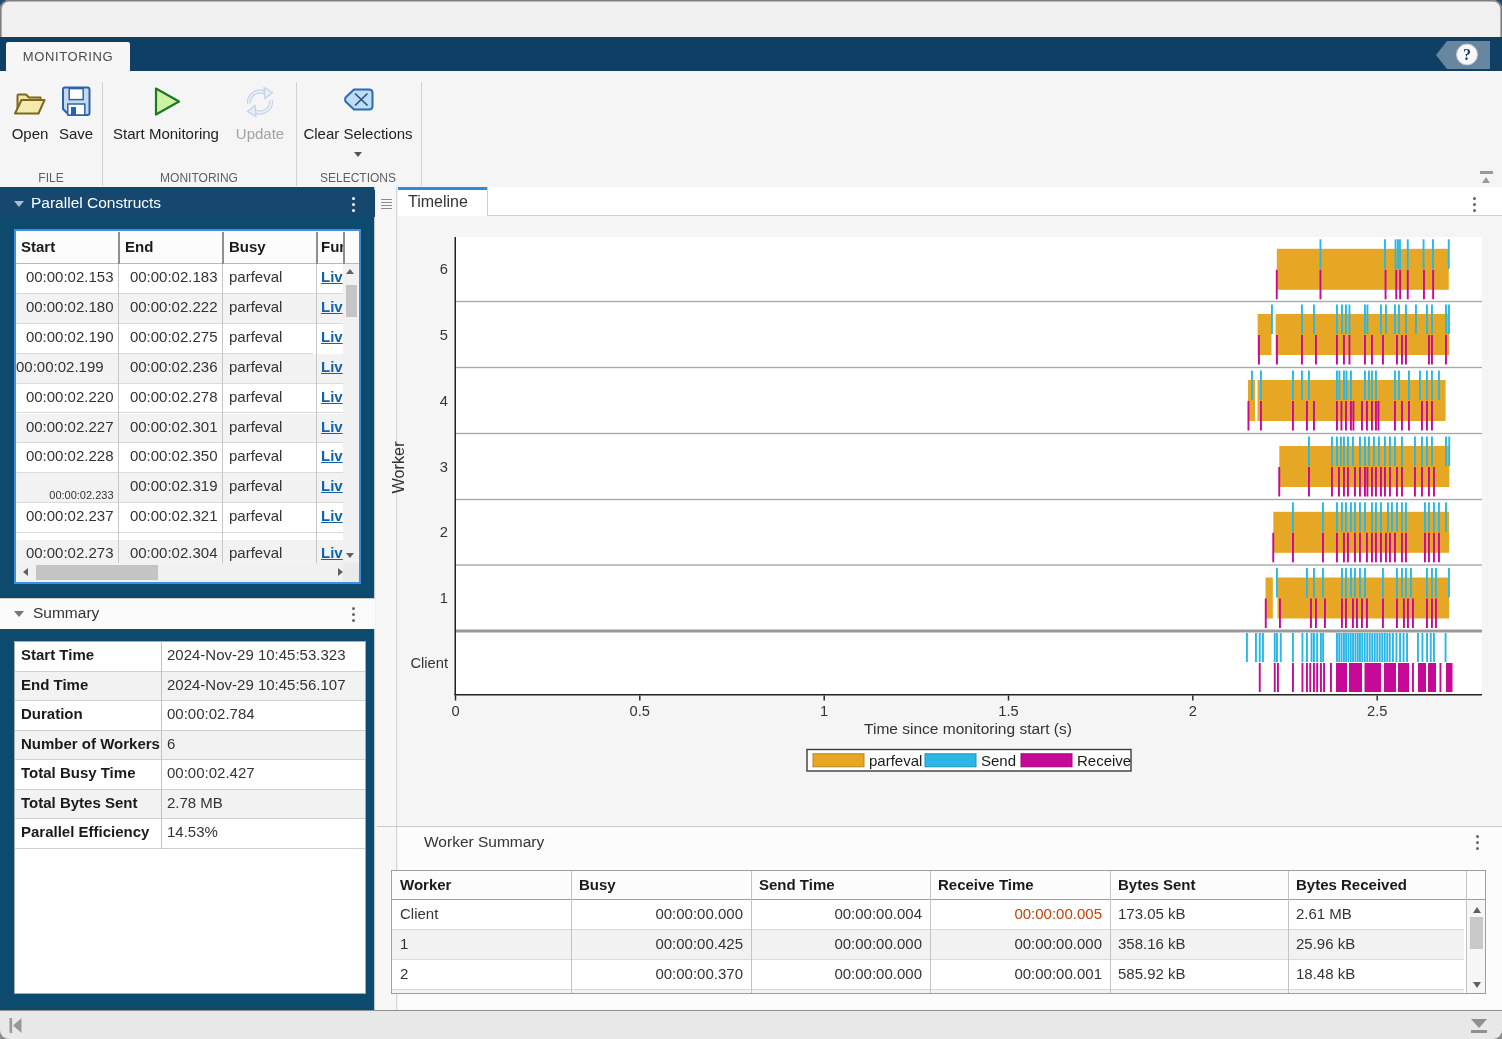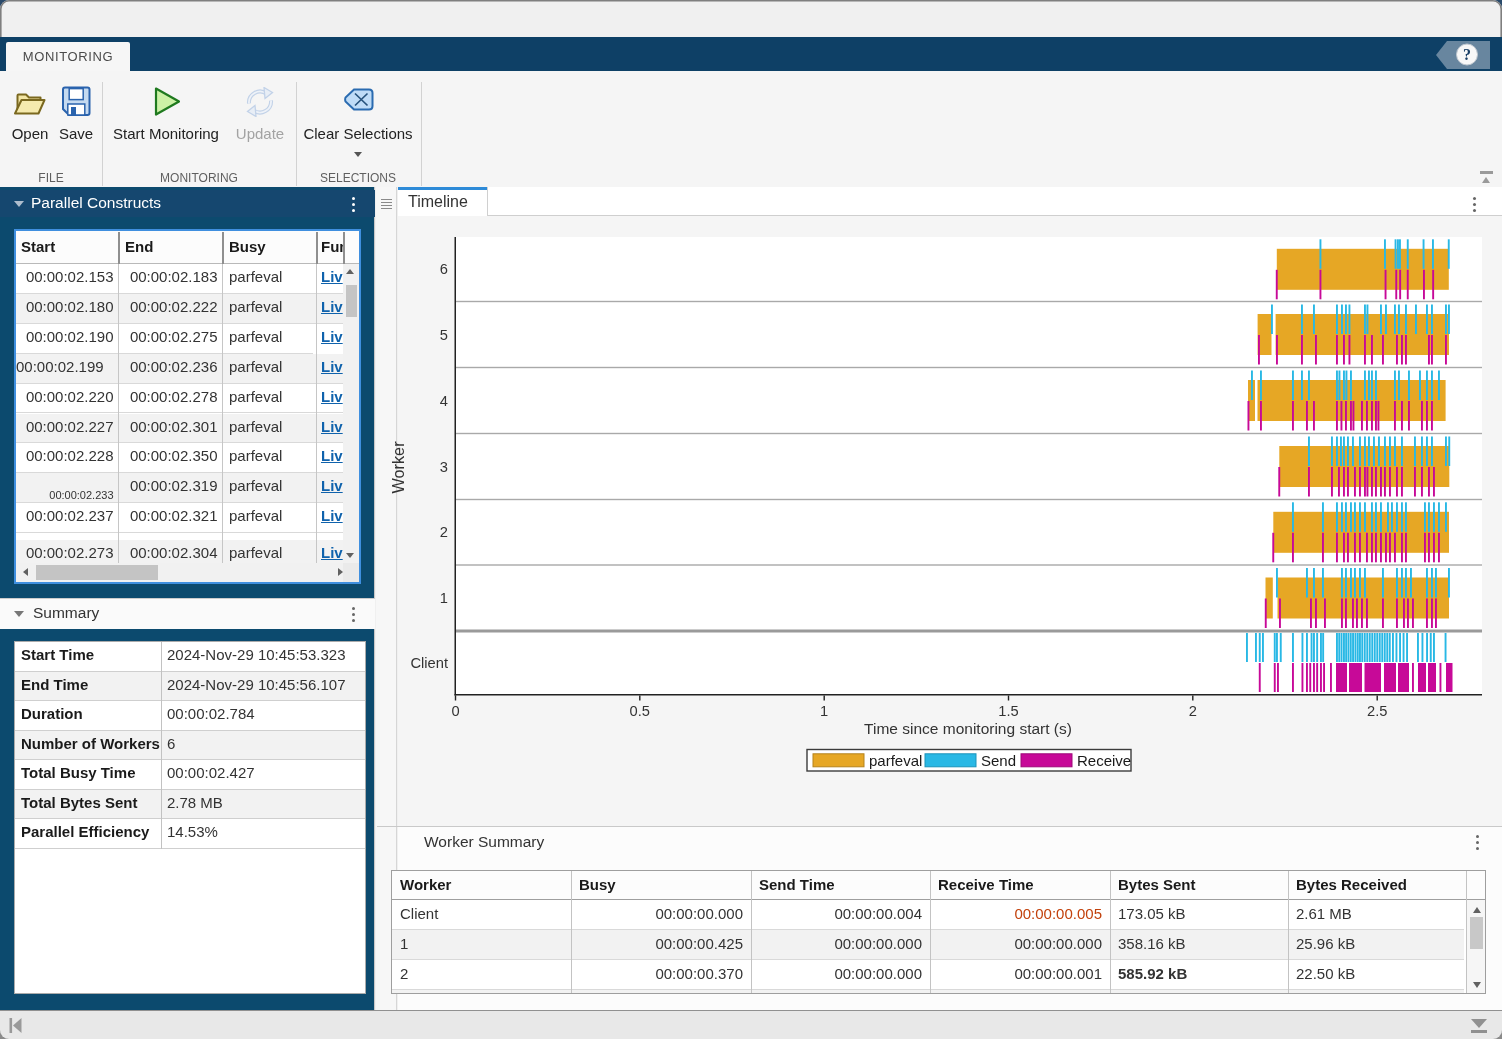--- a/index.html
+++ b/index.html
@@ -571,22 +571,22 @@
       <div style="position:absolute;left:179px;top:64px;width:172px;text-align:right;font-size:15px;color:#333;">00:00:00.425</div>
       <div style="position:absolute;left:359px;top:64px;width:171px;text-align:right;font-size:15px;color:#333;">00:00:00.000</div>
       <div style="position:absolute;left:538px;top:64px;width:172px;text-align:right;font-size:15px;color:#333;">00:00:00.000</div>
       <div style="position:absolute;left:726px;top:64px;font-size:15px;color:#333;">358.16 kB</div>
       <div style="position:absolute;left:904px;top:64px;font-size:15px;color:#333;">25.96 kB</div>
       <div style="position:absolute;left:0;top:89px;width:1072px;height:30px;background:#ffffff;border-bottom:1px solid #d9d9d9;box-sizing:border-box;"></div>
       <div style="position:absolute;left:8px;top:94px;font-size:15px;color:#333;">2</div>
       <div style="position:absolute;left:179px;top:94px;width:172px;text-align:right;font-size:15px;color:#333;">00:00:00.370</div>
       <div style="position:absolute;left:359px;top:94px;width:171px;text-align:right;font-size:15px;color:#333;">00:00:00.000</div>
       <div style="position:absolute;left:538px;top:94px;width:172px;text-align:right;font-size:15px;color:#333;">00:00:00.001</div>
-      <div style="position:absolute;left:726px;top:94px;font-size:15px;color:#333;font-weight:bold;">585.92 kB</div>
-      <div style="position:absolute;left:904px;top:94px;font-size:15px;color:#333;">22.50 kB</div>
+      <div style="position:absolute;left:726px;top:94px;font-size:15px;color:#333;">585.92 kB</div>
+      <div style="position:absolute;left:904px;top:94px;font-size:15px;color:#333;">18.48 kB</div>
       <div style="position:absolute;left:0;top:119px;width:1072px;height:5px;background:#f2f2f2;"></div>
       <div style="position:absolute;left:179px;top:0;width:1px;height:124px;background:#c3c3c3;"></div>
       <div style="position:absolute;left:359px;top:0;width:1px;height:124px;background:#c3c3c3;"></div>
       <div style="position:absolute;left:538px;top:0;width:1px;height:124px;background:#c3c3c3;"></div>
       <div style="position:absolute;left:718px;top:0;width:1px;height:124px;background:#c3c3c3;"></div>
       <div style="position:absolute;left:896px;top:0;width:1px;height:124px;background:#c3c3c3;"></div>
       <div style="position:absolute;left:1074px;top:0;width:1px;height:124px;background:#c3c3c3;"></div>
       <div style="position:absolute;left:1075px;top:29px;width:20px;height:95px;background:#f6f6f6;">
         <div style="position:absolute;left:6px;top:7px;width:0;height:0;border-left:4.5px solid transparent;border-right:4.5px solid transparent;border-bottom:6px solid #616161;"></div>
         <div style="position:absolute;left:3px;top:17px;width:13px;height:32px;background:#c8c8c8;"></div>

